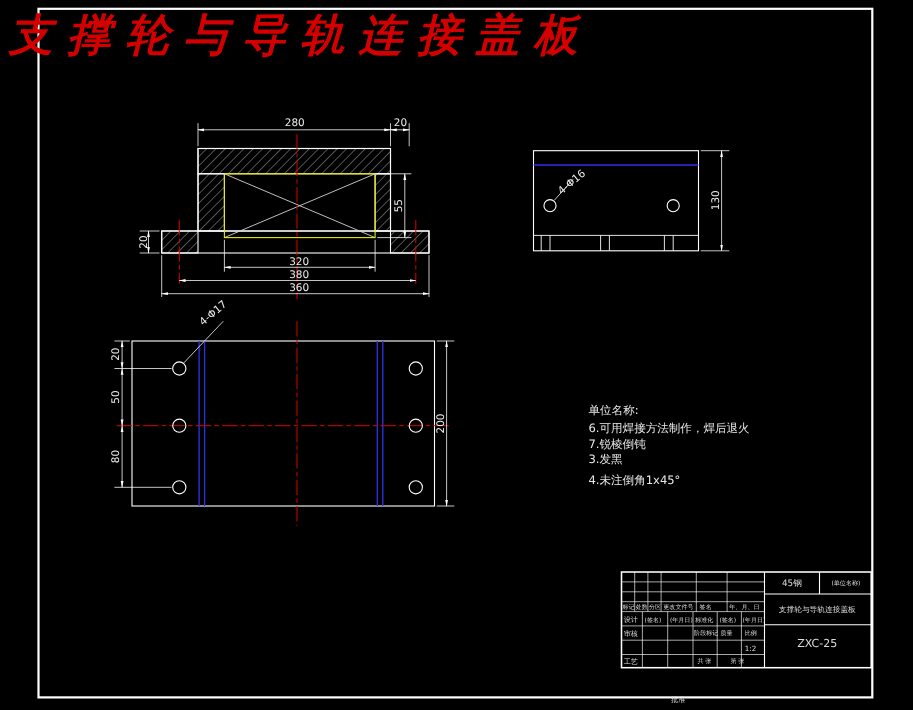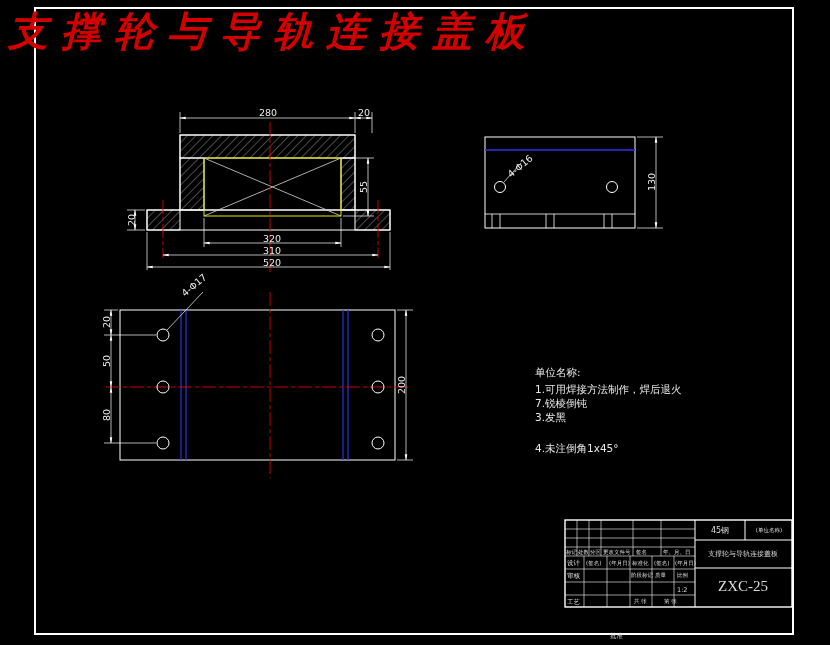--- a/index.html
+++ b/index.html
@@ -10,21 +10,21 @@
              font:italic bold 40px "DejaVu Serif",serif;color:#d40000;
              letter-spacing:13px;white-space:nowrap;}
   .dim{position:absolute;z-index:5;color:#ececec;font:9.5px "DejaVu Sans",sans-serif;
        white-space:nowrap;transform:translate(-50%,-50%);}
   .rot{transform:translate(-50%,-50%) rotate(-90deg);}
   .diag{transform:translate(-50%,-50%) rotate(-40deg);}
   .tech{position:absolute;z-index:5;color:#e8e8e8;font:10.5px "DejaVu Sans",sans-serif;white-space:nowrap;}
   .tb{position:absolute;z-index:5;color:#dcdcdc;font:6.5px "DejaVu Sans",sans-serif;white-space:nowrap;}
   .tb.c{transform:translate(-50%,-50%);}
   .tb.tiny{font-size:5.5px;}
-  .tb.big{font-size:15px;font-family:Liberation Serif, serif;}
+  .tb.big{font-size:10px;}
   .tb.mid{font-size:7px;}
 </style>
 </head>
 <body>
 
 <div class="sheet">
 
 <svg width="830" height="645" viewBox="0 0 830 645">
   <defs>
     <pattern id="hatch" width="6" height="6" patternUnits="userSpaceOnUse" patternTransform="rotate(45)">
@@ -167,37 +167,37 @@
   </g>
 </svg>
 
 <div class="big-title">支撑轮与导轨连接盖板</div>
 
 <span class="dim" style="left:268px;top:112px">280</span>
 <span class="dim" style="left:364px;top:112px">20</span>
 <span class="dim rot" style="left:363px;top:187px">55</span>
 <span class="dim rot" style="left:131px;top:220px">20</span>
 <span class="dim" style="left:272px;top:238px">320</span>
-<span class="dim" style="left:272px;top:250px">310</span>
-<span class="dim" style="left:272px;top:262px">520</span>
+<span class="dim" style="left:272px;top:250px">380</span>
+<span class="dim" style="left:272px;top:262px">360</span>
 
 <span class="dim rot" style="left:651px;top:182px">130</span>
 <span class="dim diag" style="left:520px;top:166px">4-Φ16</span>
 
 <span class="dim rot" style="left:106px;top:322px">20</span>
 <span class="dim rot" style="left:106px;top:361px">50</span>
 <span class="dim rot" style="left:106px;top:415px">80</span>
 <span class="dim rot" style="left:401px;top:385px">200</span>
 <span class="dim diag" style="left:194px;top:285px">4-Φ17</span>
 
 <span class="tech" style="left:535px;top:366px">单位名称:</span>
-<span class="tech" style="left:535px;top:383px">1.可用焊接方法制作，焊后退火</span>
+<span class="tech" style="left:535px;top:383px">6.可用焊接方法制作，焊后退火</span>
 <span class="tech" style="left:535px;top:397px">7.锐棱倒钝</span>
 <span class="tech" style="left:535px;top:411px">3.发黑</span>
-<span class="tech" style="left:535px;top:442px">4.未注倒角1x45°</span>
+<span class="tech" style="left:535px;top:430px">4.未注倒角1x45°</span>
 
 <span class="tb c" style="left:720px;top:530px;font-size:8px">45钢</span>
 <span class="tb c tiny" style="left:769px;top:530px">(单位名称)</span>
 <span class="tb c mid" style="left:743px;top:554px">支撑轮与导轨连接盖板</span>
 <span class="tb c big" style="left:743px;top:586px">ZXC-25</span>
 
 <span class="tb tiny" style="left:566px;top:549px">标记</span>
 <span class="tb tiny" style="left:578px;top:549px">处数</span>
 <span class="tb tiny" style="left:590px;top:549px">分区</span>
 <span class="tb tiny" style="left:603px;top:549px">更改文件号</span>

